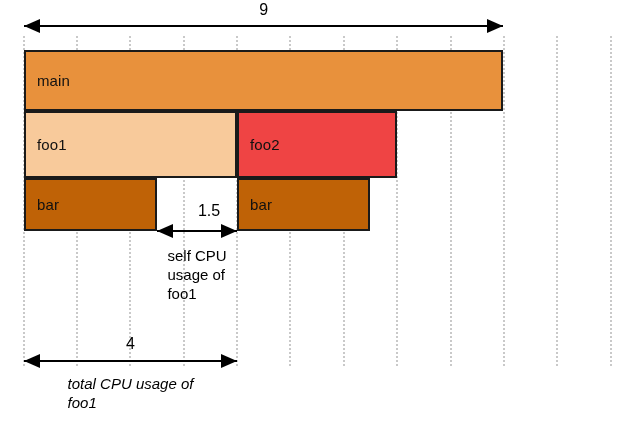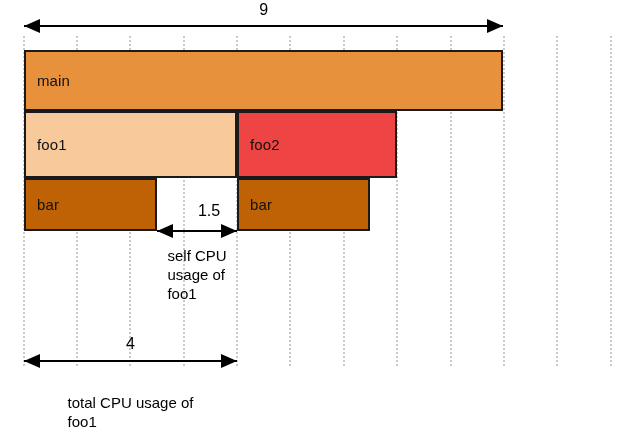--- a/index.html
+++ b/index.html
@@ -136,17 +136,17 @@
       <div class="measure-value" style="left: 209px; top: 203px;">1.5</div>
       <div class="caption" style="left: 197.062px; top: 247px;">self CPU
 usage of
 foo1</div>
       <div class="measure" style="left: 24px; width: 213px; top: 361px;">
         <div class="shaft" style="background: rgb(0, 0, 0);"></div>
         <div class="head left" style="border-right-color: rgb(0, 0, 0);"></div>
         <div class="head right" style="border-left-color: rgb(0, 0, 0);"></div>
       </div>
       <div class="measure-value" style="left: 130.5px; top: 336px;">4</div>
-      <div class="caption" style="left: 130.5px; top: 394px;">total CPU usage of
+      <div class="caption" style="left: 130.5px; top: 375px; font-style: italic;">total CPU usage of
 foo1</div>
     </div>
 
 </div>
 
 </body></html>

